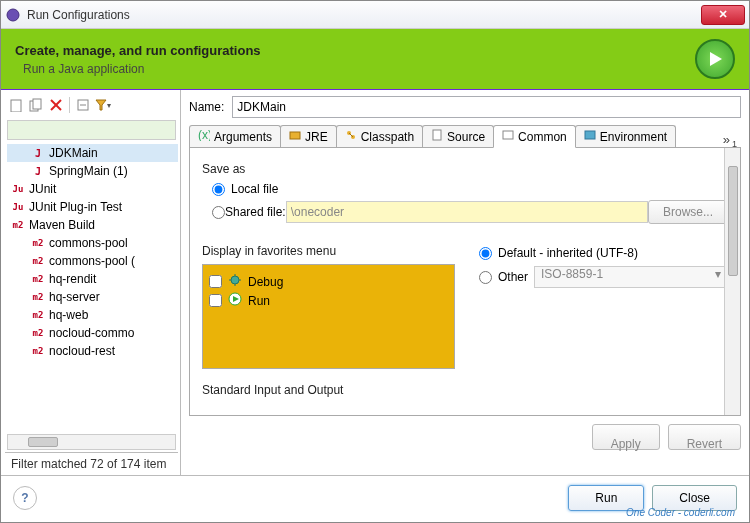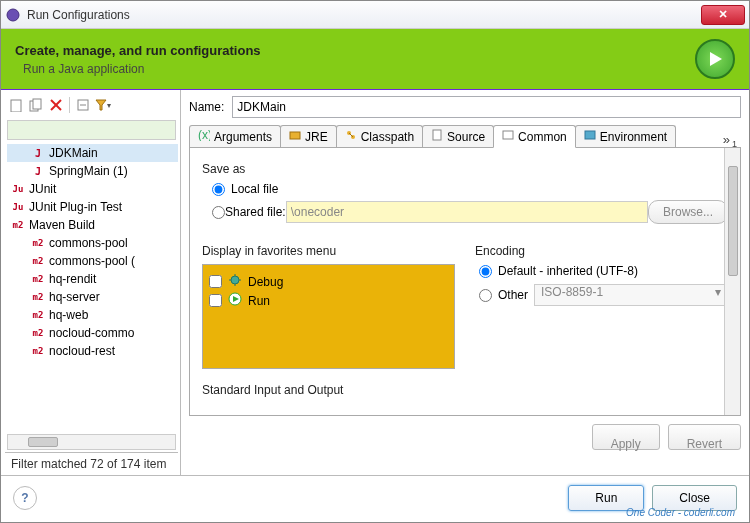--- a/index.html
+++ b/index.html
@@ -56,21 +56,21 @@
 
 
 .tab-content { border: 1px solid #aaa; border-top: none; padding: 10px 12px; height: 268px; position: relative; overflow: hidden; }
 .v-scroll { position: absolute; right: 0; top: 0; bottom: 0; width: 16px; background: #f2f2f2; border-left: 1px solid #ccc; }
 .v-thumb { width: 10px; height: 110px; background: #d0d0d0; border: 1px solid #aaa; margin: 18px auto 0; border-radius: 2px; }
 
 .section-label { margin: 4px 0 6px 0; color: #222; }
 .radio-row { display: flex; align-items: center; gap: 6px; margin: 4px 0 4px 10px; }
 .shared-row { display: flex; align-items: center; margin: 4px 0 16px 10px; }
 .shared-input { flex: 1; height: 22px; border: 1px solid #ccc; background: #fef9c3; color: #888; padding: 4px 4px; }
-.browse-btn { height: 24px; padding: 0 14px; border: 1px solid #bbb; background: linear-gradient(#fdfdfd,#ececec); color: #888; border-radius: 10px; }
+.browse-btn { height: 24px; padding: 0 14px; border: 1px solid #bbb; background: linear-gradient(#fdfdfd,#ececec); color: #888; border-radius: 3px; }
 
 .two-col { display: flex; gap: 20px; margin-top: 6px; }
 .col { flex: 1; }
 .fav-box { border: 1px solid #aaa; background: #eab308; padding: 6px; height: 105px; margin-top: 4px; }
 .check-row { display: flex; align-items: center; gap: 6px; margin: 2px 0; }
 
 .enc-row { display: flex; align-items: center; gap: 6px; margin: 6px 0 6px 4px; }
 .combo { flex: 1; height: 22px; border: 1px solid #ccc; background: #f7f7f7; color: #888; display: flex; justify-content: space-between; padding: 0 6px; }
 
 .stdio-label { margin-top: 14px; }
@@ -295,21 +295,20 @@
               <input type="checkbox" style="">
               <span><svg width="14" height="14">
                     <circle cx="7" cy="7" r="6" fill="#fff" stroke="#3a3"></circle>
                     <polygon points="5,4 11,7 5,10" fill="#3a3"></polygon>
                   </svg></span>
               <span>Run</span>
             </div>
           </div>
         </div>
         <div class="col">
-          <div class="section-label">Encoding</div>
           <div class="enc-row">
             <input type="radio" checked="" style="">
             <span>Default - inherited (UTF-8)</span>
           </div>
           <div class="enc-row">
             <input type="radio" style="">
             <span>Other</span>
             <div class="combo">
               <span>ISO-8859-1</span>
               <span>▾</span>

